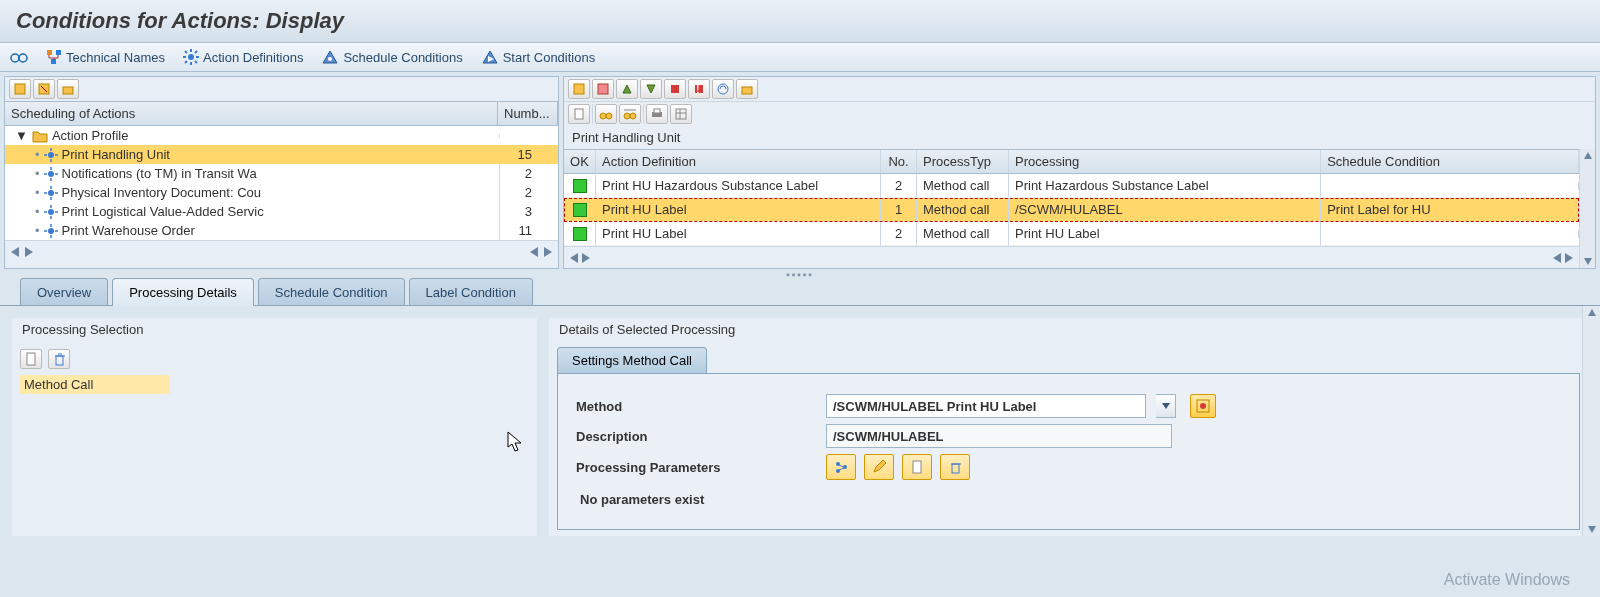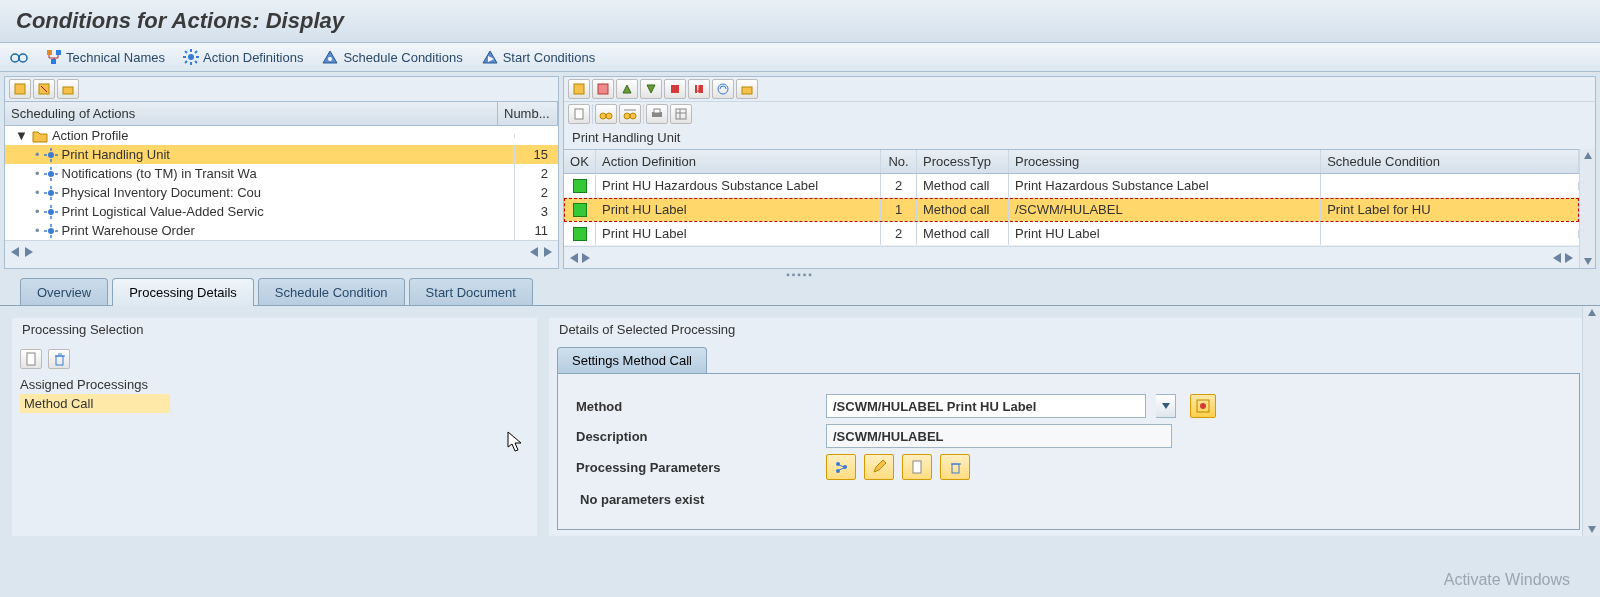--- a/index.html
+++ b/index.html
@@ -13,21 +13,21 @@
   .panel { background:#e7eef5; border:1px solid #aabed1; }
   .left-panel { width:555px; }
   .right-panel { flex:1; min-width:0; }
   .icon-strip { padding:2px 4px; display:flex; gap:2px; }
   .icon-btn { width:22px; height:20px; border:1px solid #bbb; background:linear-gradient(#fefefe,#e4e4e4); border-radius:2px; display:flex; align-items:center; justify-content:center; cursor:pointer;}
   .grid-header { display:flex; background:linear-gradient(#e8eef4,#d5e0ea); border-top:1px solid #aabed1; border-bottom:1px solid #aabed1; }
   .gh-cell { padding:4px 6px; border-right:1px solid #aabed1; color:#333; }
   .tree { background:#fff; }
   .tree-row { display:flex; align-items:center; }
   .tree-row .label-col { flex:1; padding:2px 4px 2px 10px; display:flex; align-items:center; gap:4px; }
-  .tree-row .num-col { width:44px; text-align:right; padding:2px 10px 2px 4px; border-left:1px solid #d0dae4; }
+  .tree-row .num-col { width:59px; text-align:right; padding:2px 26px 2px 4px; border-left:1px solid #d0dae4; }
   .tree-row.selected { background:#ffd76a; }
   .scroll-stub { height:22px; background:#e7eef5; border-top:1px solid #cbd8e4; display:flex; align-items:center; justify-content:space-between; padding:0 4px;}
   .scroll-tri { width:12px; height:12px; }
   .sub-title { padding:4px 8px; color:#333; }
   .action-grid-header { display:flex; background:linear-gradient(#e8eef4,#d5e0ea); border-top:1px solid #aabed1; border-bottom:1px solid #aabed1;}
   .ag-cell, .agr-cell { padding:4px 6px; border-right:1px solid #cbd8e4; white-space:nowrap; overflow:hidden; text-overflow:ellipsis; }
   .action-grid-body { background:#fff; position:relative;}
   .action-row { display:flex; align-items:center; border-bottom:1px solid #eef2f6;}
   .action-row.sel { background:#ffd76a; outline:1px dashed #b00; outline-offset:-1px;}
   .ok-box { width:14px; height:14px; background:#37c837; border:1px solid #178017; margin:auto; }
@@ -401,21 +401,21 @@
     </div>
   </div>
 </div>
 
 <div class="splitter">▪▪▪▪▪</div>
 
 <div class="tabstrip">
   <div class="tab">Overview</div>
   <div class="tab active">Processing Details</div>
   <div class="tab">Schedule Condition</div>
-  <div class="tab">Start Document</div>
+  <div class="tab">Label Condition</div>
 </div>
 
 <div class="tab-content-wrap">
 
   <div class="box" style="width:525px">
     <div class="box-header">Processing Selection</div>
     <div class="box-inner" style="position:relative;">
       <div class="mini-toolbar">
         <span class="icon-btn">
             <svg width="12" height="14">
@@ -423,21 +423,20 @@
             </svg>
           </span>
         <span class="icon-btn">
             <svg width="12" height="14">
               <rect x="3" y="4" width="7" height="9" fill="none" stroke="#3a7bd5"></rect>
               <line x1="2" y1="4" x2="12" y2="4" stroke="#3a7bd5"></line>
               <line x1="5" y1="2" x2="9" y2="2" stroke="#3a7bd5"></line>
             </svg>
           </span>
       </div>
-      <div style="padding:2px 0">Assigned Processings</div>
       <div class="sel-row">Method Call</div>
       <svg class="cursor" style="left:495px;top:90px" width="18" height="22">
           <path d="M1 1 L1 16 L5 13 L8 20 L11 19 L8 12 L14 12 Z" fill="#fff" stroke="#000"></path>
         </svg>
     </div>
   </div>
 
   <div class="box" style="flex:1">
     <div class="box-header">Details of Selected Processing</div>
     <div class="box-inner">

